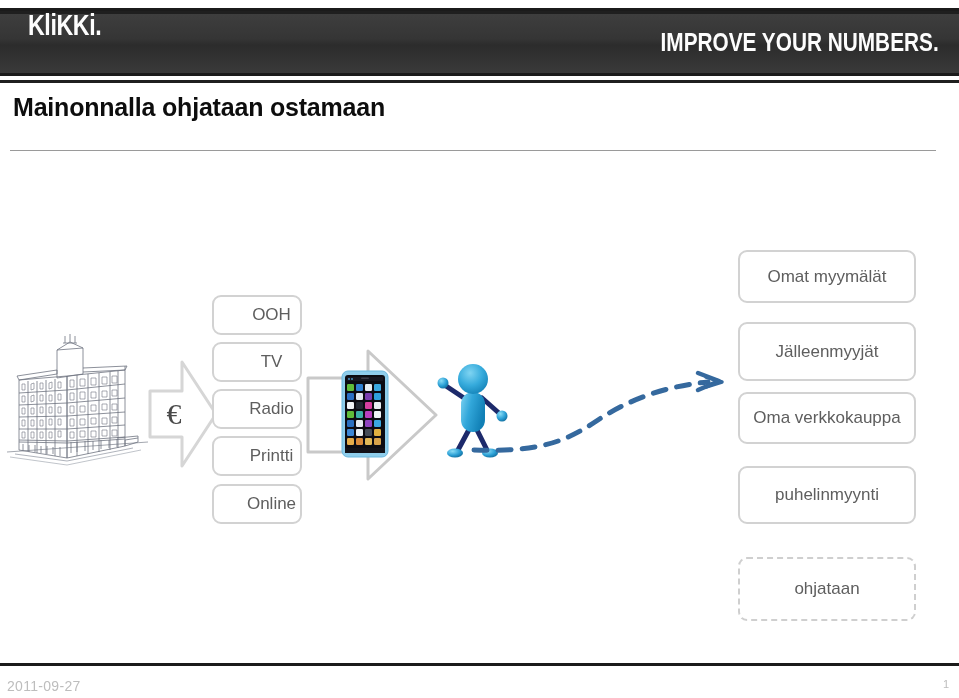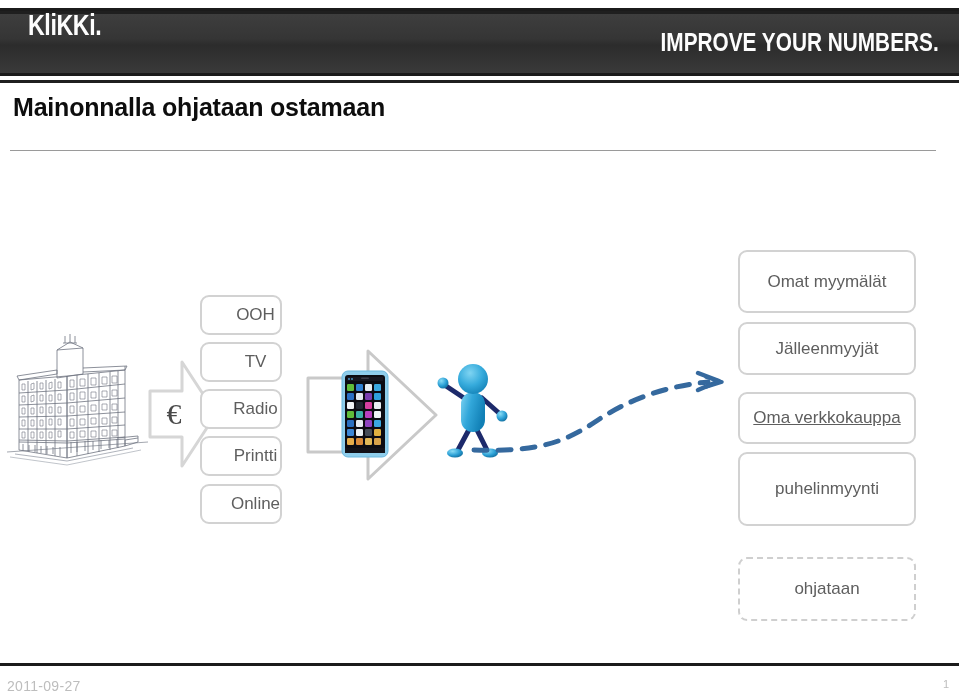--- a/index.html
+++ b/index.html
@@ -96,33 +96,33 @@
     justify-content: center;
     text-align: center;
     line-height: 1.15;
   }
   .box.dashed {
     border-style: dashed;
     border-color: #cfcfcf;
   }
 
   
-  #media-col .box { left: 200px; width: 82px; height: 40px; padding-left: 29px; }
+  #media-col .box { left: 212px; width: 90px; height: 40px; padding-left: 29px; }
   #box-ooh    { top: 295px; }
   #box-tv     { top: 342px; }
   #box-radio  { top: 389px; }
   #box-printti{ top: 436px; }
   #box-online { top: 484px; }
 
   
   #channel-col .box { left: 738px; width: 178px; }
-  #box-omat   { top: 250px; height: 63px; }
-  #box-jall   { top: 322px; height: 53px; }
-  #box-verkko { top: 392px; height: 52px; text-decoration: underline; }
-  #box-puhelin{ top: 452px; height: 74px; }
+  #box-omat   { top: 250px; height: 53px; }
+  #box-jall   { top: 322px; height: 59px; }
+  #box-verkko { top: 392px; height: 52px; }
+  #box-puhelin{ top: 466px; height: 58px; }
   #box-outbound { left: 738px; width: 178px; top: 557px; height: 64px; }
 
   
   #building {
     position: absolute;
     left: 5px; top: 330px;
     width: 145px; height: 140px;
   }
 
   

